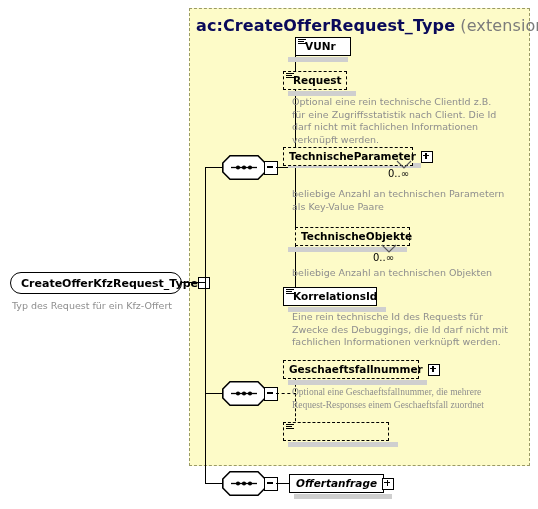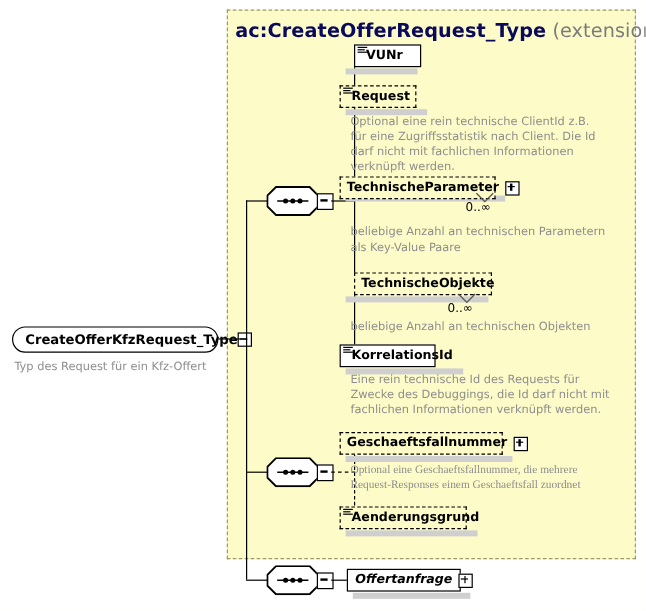--- a/index.html
+++ b/index.html
@@ -164,21 +164,21 @@
     <span class="label" style="padding-left:5px;">TechnischeObjekte</span>
   </div>
   <svg style="position:absolute;left:381px;top:244px;width:16px;height:10px;">
     <polyline points="1,1 8,8 15,1" fill="none" stroke="#555" stroke-width="1.1"></polyline>
   </svg>
   <div class="card" style="left:373px;top:252px;">0..∞</div>
   <div class="desc" style="left:292px;top:267px;width:215px;">beliebige Anzahl an technischen Objekten</div>
 
   <div class="ln h" style="left:295px;top:296px;width:20px;"></div>
   <div class="undergrey" style="left:288px;top:307px;width:98px;"></div>
-  <div class="node solid" style="left:283px;top:287px;width:80px;">
+  <div class="node solid" style="left:283px;top:287px;width:94px;">
     <div class="shadow"></div>
     <div class="seqmark">
         <i></i>
         <i></i>
         <i></i>
       </div>
     <span class="label">KorrelationsId</span>
   </div>
   <div class="desc" style="left:292px;top:311px;width:222px;">Eine rein technische Id des Requests für Zwecke des Debuggings, die Id darf nicht mit fachlichen Informationen verknüpft werden.</div>
 
@@ -208,21 +208,20 @@
 
   <div class="dln h" style="left:295px;top:431px;width:20px;"></div>
   <div class="undergrey" style="left:288px;top:442px;width:110px;"></div>
   <div class="node dashed" style="left:283px;top:422px;width:106px;">
     <div class="shadow"></div>
     <div class="seqmark">
         <i></i>
         <i></i>
         <i></i>
       </div>
-    <span class="label">Aenderungsgrund</span>
   </div>
 
   <div class="ln h" style="left:205px;top:483px;width:18px;"></div>
   <div class="compositor" style="left:222px;top:471px;">
     <div class="comp-shadow"></div>
     <svg class="oct" viewBox="0 0 44 25">
       <polygon points="8,0.8 36,0.8 43.2,8 43.2,17 36,24.2 8,24.2 0.8,17 0.8,8" fill="#ffffff" stroke="#000000" stroke-width="1.6"></polygon>
       <line x1="9" y1="12.5" x2="35" y2="12.5" stroke="#000" stroke-width="1.3"></line>
       <circle cx="16" cy="12.5" r="2.1" fill="#000"></circle>
       <circle cx="22" cy="12.5" r="2.1" fill="#000"></circle>

